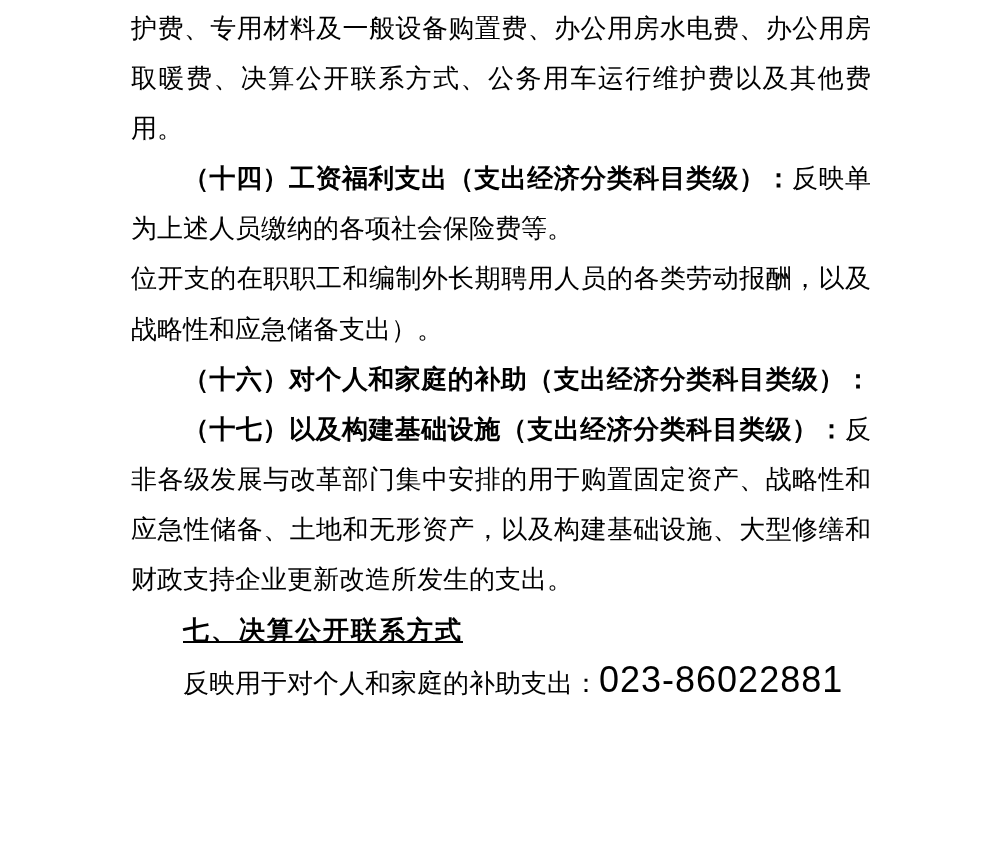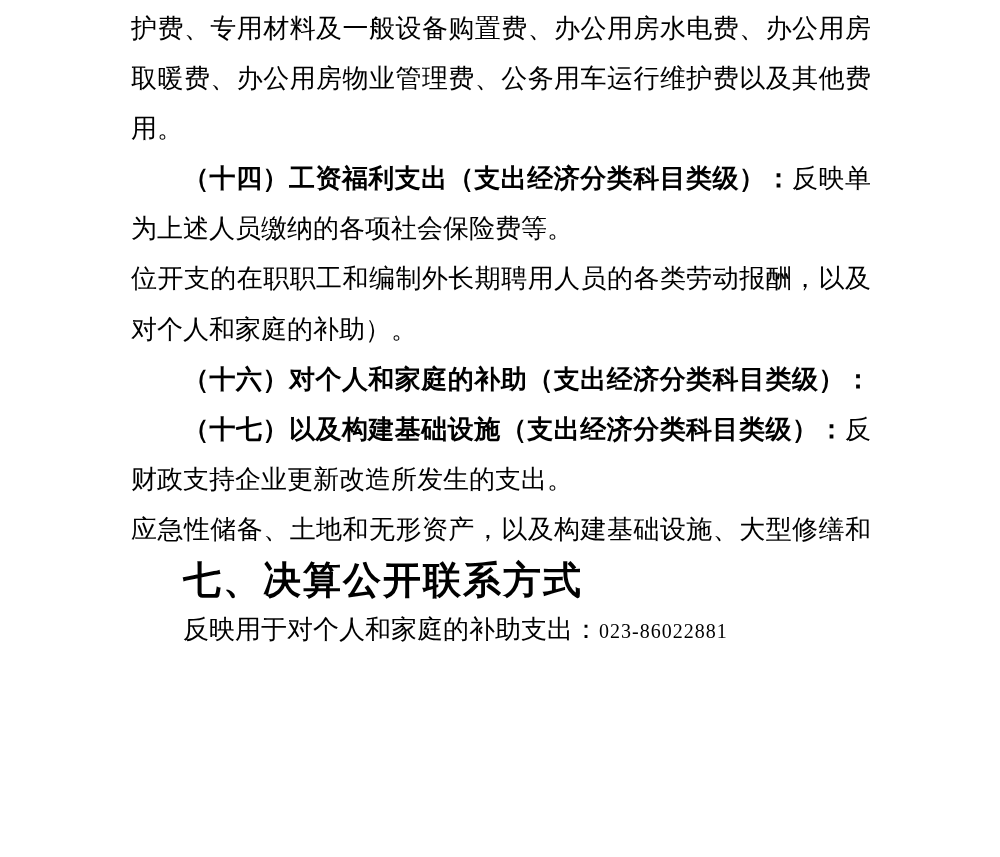--- a/index.html
+++ b/index.html
@@ -30,44 +30,46 @@
   .line.justify {
     text-align: justify;
     text-align-last: justify;
   }
   .line.indent {
     padding-left: 52px;
   }
   .line.heading {
     font-family: "Liberation Sans", sans-serif;
     font-weight: bold;
-    font-size: 38px;
+    font-size: 26px;
     letter-spacing: 2px;
     text-align: right;
     text-align-last: left;
+    text-decoration: underline;
   }
   .seg-bold { font-weight: bold; }
   .seg-latin {
-    font-family: Liberation Serif, serif;
-    font-size: 20px;
+    font-family: Liberation Sans, sans-serif;
+    font-size: 36px;
     letter-spacing: 1px;
   }
 </style>
 </head>
 <body>
 
 <div class="page">
   <div class="text-block" id="doc-body">
       <div class="line justify"><span class="">护费、专用材料及一般设备购置费、办公用房水电费、办公用房</span></div>
-      <div class="line justify"><span class="">取暖费、办公用房物业管理费、公务用车运行维护费以及其他费</span></div>
+      <div class="line justify"><span class="">取暖费、决算公开联系方式、公务用车运行维护费以及其他费</span></div>
       <div class="line"><span class="">用。</span></div>
       <div class="line justify indent"><span class="seg-bold">（十四）工资福利支出（支出经济分类科目类级）：</span><span class="">反映单</span></div>
       <div class="line"><span class="">为上述人员缴纳的各项社会保险费等。</span></div>
       <div class="line justify"><span class="">位开支的在职职工和编制外长期聘用人员的各类劳动报酬，以及</span></div>
-      <div class="line"><span class="">对个人和家庭的补助）。</span></div>
+      <div class="line"><span class="">战略性和应急储备支出）。</span></div>
       <div class="line justify indent"><span class="seg-bold">（十六）对个人和家庭的补助（支出经济分类科目类级）：</span></div>
       <div class="line justify indent"><span class="seg-bold">（十七）以及构建基础设施（支出经济分类科目类级）：</span><span class="">反映</span></div>
+      <div class="line justify"><span class="">非各级发展与改革部门集中安排的用于购置固定资产、战略性和</span></div>
+      <div class="line justify"><span class="">应急性储备、土地和无形资产，以及构建基础设施、大型修缮和</span></div>
       <div class="line"><span class="">财政支持企业更新改造所发生的支出。</span></div>
-      <div class="line justify"><span class="">应急性储备、土地和无形资产，以及构建基础设施、大型修缮和</span></div>
       <div class="line indent heading"><span class="seg-bold">七、决算公开联系方式</span></div>
       <div class="line indent"><span class="">反映用于对个人和家庭的补助支出：</span><span class=" seg-latin">023-86022881</span></div>
     </div>
 </div>
 
 </body></html>

